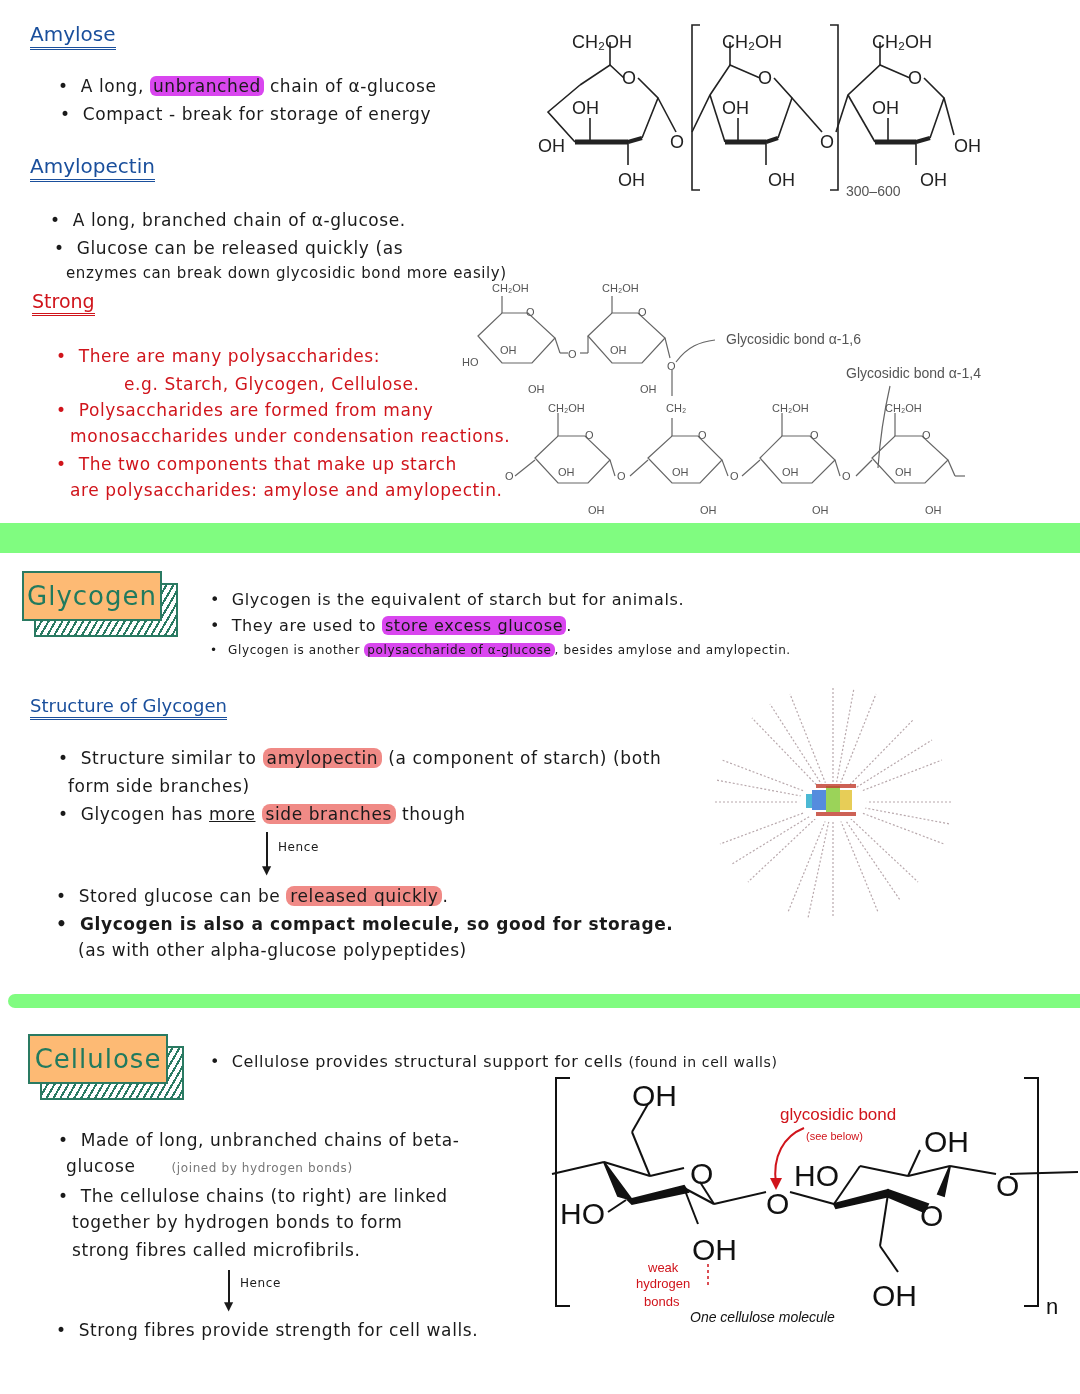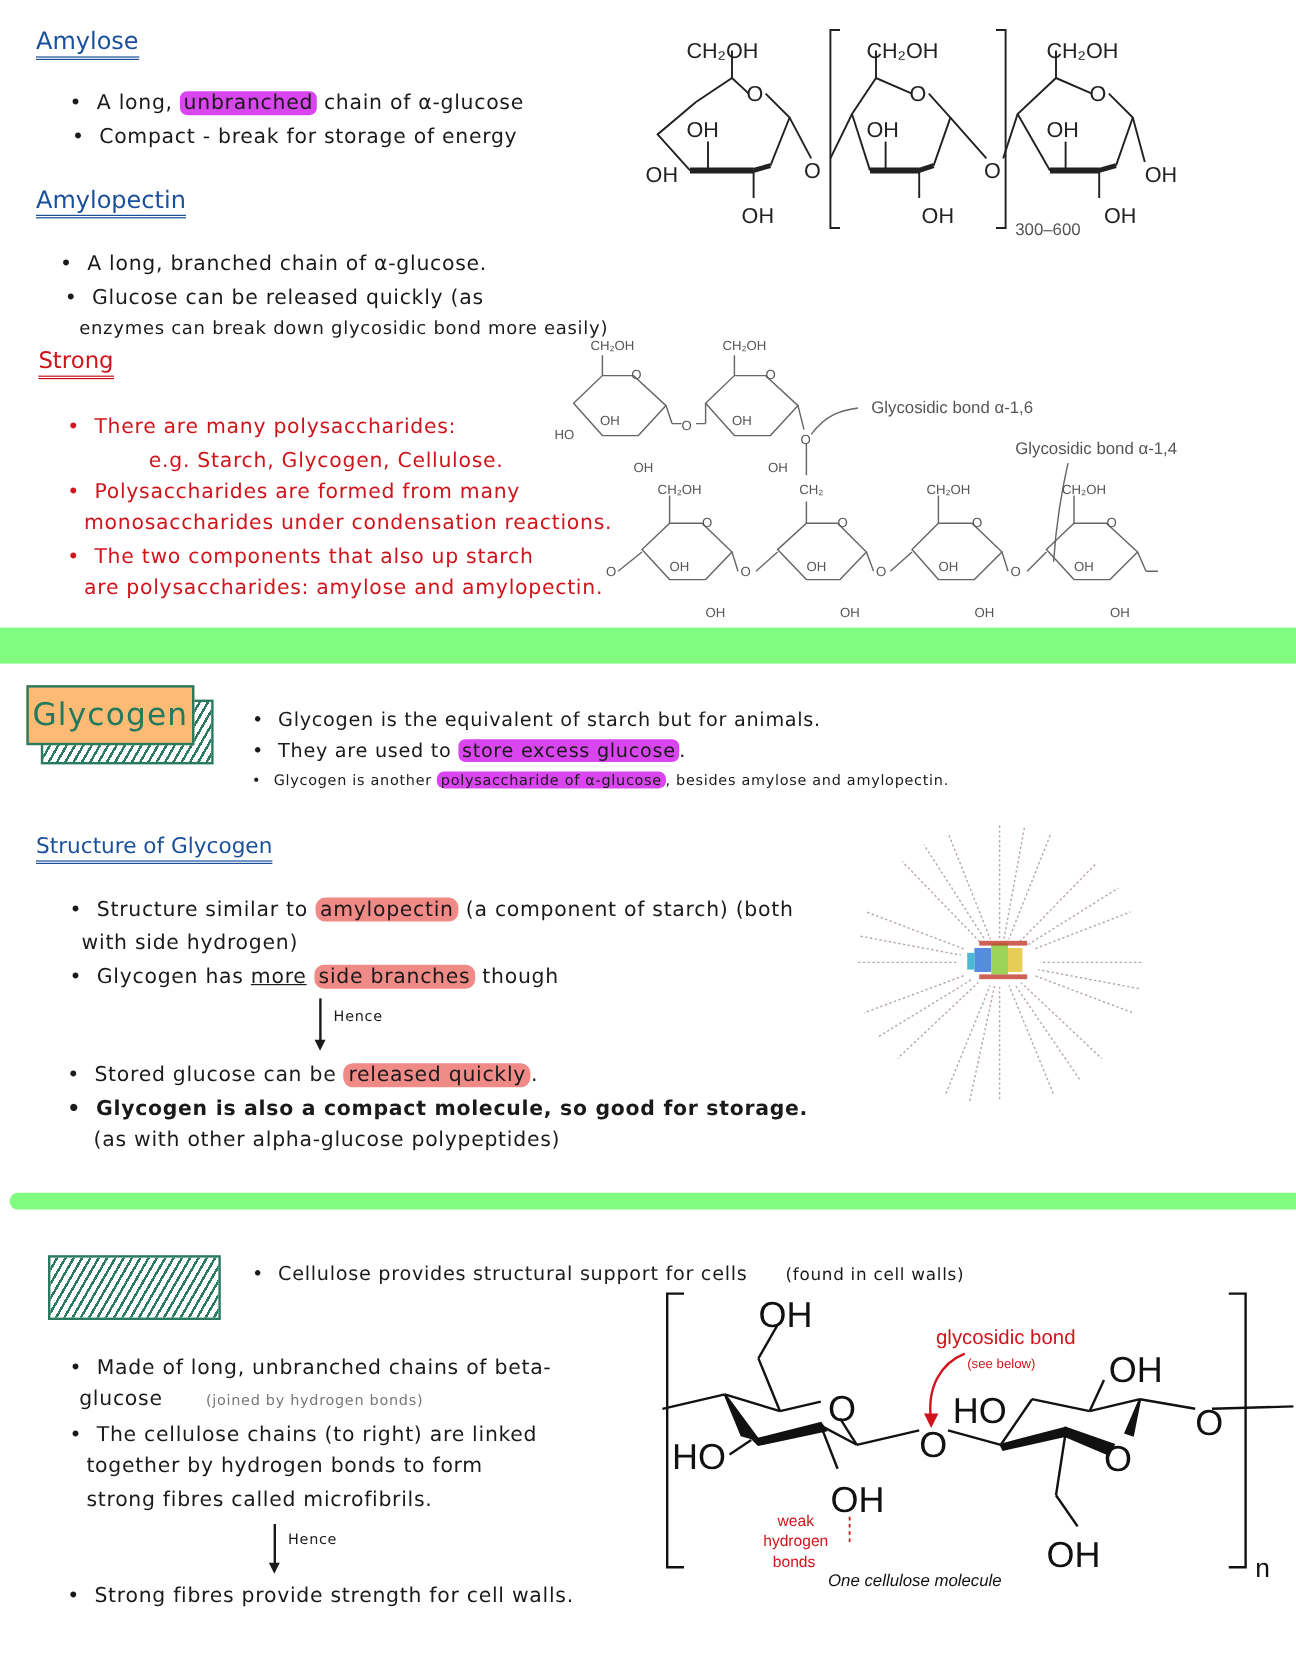--- a/index.html
+++ b/index.html
@@ -62,21 +62,21 @@
 <div class="abs hand red" style="left:84px; top:374px;margin-left:40px;">
   <span>e.g. Starch, Glycogen, Cellulose.</span>
 </div>
 <div class="abs hand red bullet" style="left:56px; top:400px;">
   <span>Polysaccharides are formed from many</span>
 </div>
 <div class="abs hand red" style="left:70px; top:426px;">
   <span>monosaccharides under condensation reactions.</span>
 </div>
 <div class="abs hand red bullet" style="left:56px; top:454px;">
-  <span>The two components that also up starch</span>
+  <span>The two components that make up starch</span>
 </div>
 <div class="abs hand red" style="left:70px; top:480px;">
   <span>are polysaccharides: amylose and amylopectin.</span>
 </div>
 
 <svg class="abs" style="left:530px; top:20px;" width="470" height="185" viewBox="0 0 470 185">
   <g stroke="#222" stroke-width="1.6" fill="none">
 
     <polyline points="50,65 80,45 94,58"></polyline>
     <polyline points="108,58 128,78 112,118"></polyline>
@@ -221,21 +221,21 @@
   <span>Glycogen is another </span><span class="hl-yellow">polysaccharide of α-glucose</span><span>, besides amylose and amylopectin.</span>
 </div>
 
 <div class="abs blue-head" style="left:30px; top:695px; font-size:18px;">
   <span class="u">Structure of Glycogen</span>
 </div>
 <div class="abs hand bullet" style="left:58px; top:748px;">
   <span>Structure similar to </span><span class="hl-red">amylopectin</span><span> (a component of starch) (both</span>
 </div>
 <div class="abs hand" style="left:68px; top:776px;">
-  <span>with side hydrogen)</span>
+  <span>form side branches)</span>
 </div>
 <div class="abs hand bullet" style="left:58px; top:804px;">
   <span>Glycogen has </span><span style="text-decoration:underline;">more</span><span> </span><span class="hl-red">side branches</span><span> though</span>
 </div>
 <div class="abs" style="left:266px; top:832px; width:2px; height:38px; background:#1a1a1a;"></div>
 <div class="abs" style="left:262px; top:864px; font-size:12px; line-height:1;">▼</div>
 <div class="abs hand small" style="left:278px; top:840px;">Hence</div>
 
 <div class="abs hand bullet" style="left:56px; top:886px;">
   <span>Stored glucose can be </span><span class="hl-red">released quickly</span><span>.</span>
@@ -280,24 +280,25 @@
   <rect x="132" y="106" width="12" height="20" fill="#e3c43a" opacity="0.85"></rect>
   <rect x="108" y="100" width="40" height="4" fill="#c0392b" opacity="0.8"></rect>
   <rect x="108" y="128" width="40" height="4" fill="#c0392b" opacity="0.8"></rect>
   <rect x="98" y="110" width="6" height="14" fill="#1fa7c9" opacity="0.8"></rect>
 </svg>
 
 <div class="green-bar" style="left:8px; top:994px; width:1072px; height:14px; border-radius:7px 0 0 7px;"></div>
 
 <div class="title-card" style="left:28px; top:1034px; width:160px; height:70px;">
   <div class="shadow"></div>
+  <div class="front">Cellulose</div>
 </div>
 <div class="abs hand bullet" style="left:210px; top:1052px; font-size:16px;">
   <span>Cellulose provides structural support for cells</span>
-  <span style="margin-left:26px; font-size:14px;">(found in cell walls)</span>
+  <span style="font-size:14px;">(found in cell walls)</span>
 </div>
 
 <div class="abs hand bullet" style="left:58px; top:1130px;">
   <span>Made of long, unbranched chains of beta-</span>
 </div>
 <div class="abs hand" style="left:66px; top:1156px;">
   <span>glucose</span>
   <span class="grey" style="font-size:12px; margin-left:30px;">(joined by hydrogen bonds)</span>
 </div>
 <div class="abs hand bullet" style="left:58px; top:1186px;">

